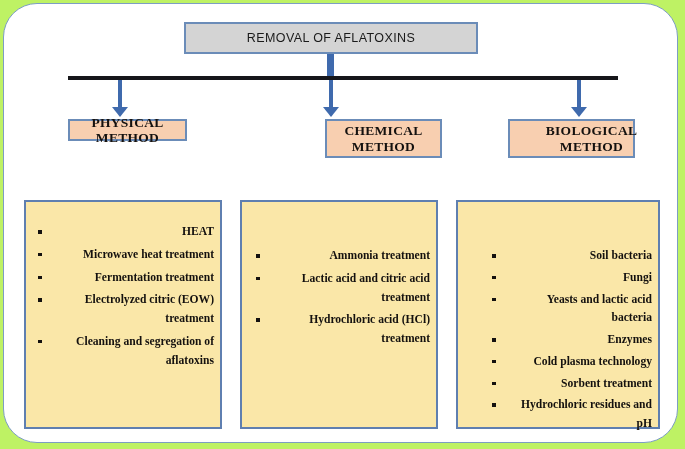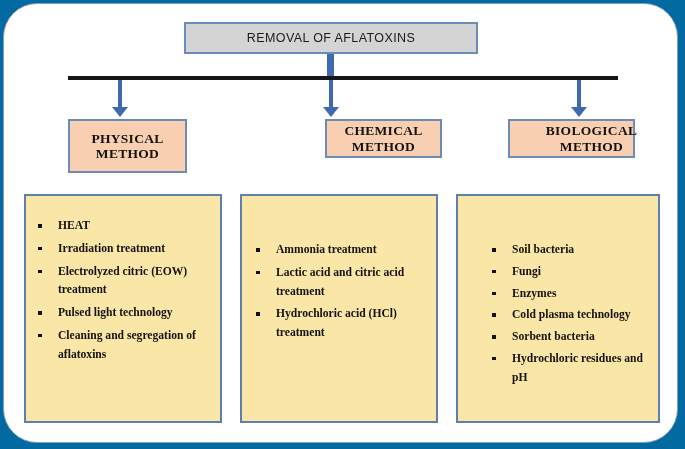--- a/index.html
+++ b/index.html
@@ -7,22 +7,23 @@
     padding: 0;
     background: #ffffff;
   }
   body {
     font-family: "Liberation Serif", serif;
   }
   #canvas {
     position: relative;
     width: 685px;
     height: 449px;
-    background: #0369a1;
+    background: #bef264;
     overflow: hidden;
+    text-align: right;
   }
 
   
   #outer-frame {
     position: absolute;
     left: 3px;
     top: 3px;
     width: 675px;
     height: 440px;
     border: 1.6px solid #7d9dc4;
@@ -115,31 +116,31 @@
     line-height: 1.12;
   }
   .method-head span {
     font-family: "Liberation Serif", serif;
     font-weight: bold;
     font-size: 13.5px;
     color: #14110f;
     letter-spacing: 0.3px;
     white-space: nowrap;
   }
-  #head-physical   { left: 68px;  top: 119px; width: 119px; height: 54px; }
+  #head-physical   { left: 68px;  top: 119px; width: 119px; height: 22px; }
   #head-chemical   { left: 281px; top: 119px; width: 117px; height: 39px; margin-left: 44px; }
   #head-biological { left: 508px; top: 119px; width: 127px; height: 39px; padding-left: 40px; }
 
   
   .list-panel {
     position: absolute;
     background: #fae7a8;
     border: 2px solid #5f7fb0;
     box-sizing: border-box;
-    top: 194px;
+    top: 200px;
     height: 229px;
   }
   #panel-physical   { left: 24px;  width: 198px; }
   #panel-chemical   { left: 240px; width: 198px; }
   #panel-biological { left: 456px; width: 204px; }
 
   .list-panel ul {
     list-style: none;
     margin: 0;
     padding: 0;
@@ -208,37 +209,38 @@
     <span>METHOD</span>
   </div>
   <div id="head-biological" class="method-head">
     <span>BIOLOGICAL</span>
     <span>METHOD</span>
   </div>
 
   <div id="panel-physical" class="list-panel">
     <ul>
         <li><span class="bullet"></span><span>HEAT</span></li>
-        <li><span class="bullet"></span><span>Irradiation treatment</span></li>
+        <li><span class="bullet"></span><span>Microwave heat treatment</span></li>
+        <li><span class="bullet"></span><span>Fermentation treatment</span></li>
         <li><span class="bullet"></span><span>Electrolyzed citric (EOW) treatment</span></li>
-        <li><span class="bullet"></span><span>Pulsed light technology</span></li>
         <li><span class="bullet"></span><span>Cleaning and segregation of aflatoxins</span></li>
       </ul>
   </div>
   <div id="panel-chemical" class="list-panel">
     <ul>
         <li><span class="bullet"></span><span>Ammonia treatment</span></li>
         <li><span class="bullet"></span><span>Lactic acid and citric acid treatment</span></li>
         <li><span class="bullet"></span><span>Hydrochloric acid (HCl) treatment</span></li>
       </ul>
   </div>
   <div id="panel-biological" class="list-panel">
     <ul>
         <li><span class="bullet"></span><span>Soil bacteria</span></li>
         <li><span class="bullet"></span><span>Fungi</span></li>
+        <li><span class="bullet"></span><span>Yeasts and lactic acid bacteria</span></li>
         <li><span class="bullet"></span><span>Enzymes</span></li>
         <li><span class="bullet"></span><span>Cold plasma technology</span></li>
-        <li><span class="bullet"></span><span>Sorbent bacteria</span></li>
+        <li><span class="bullet"></span><span>Sorbent treatment</span></li>
         <li><span class="bullet"></span><span>Hydrochloric residues and pH</span></li>
       </ul>
   </div>
 
 </div>
 
 </body></html>

